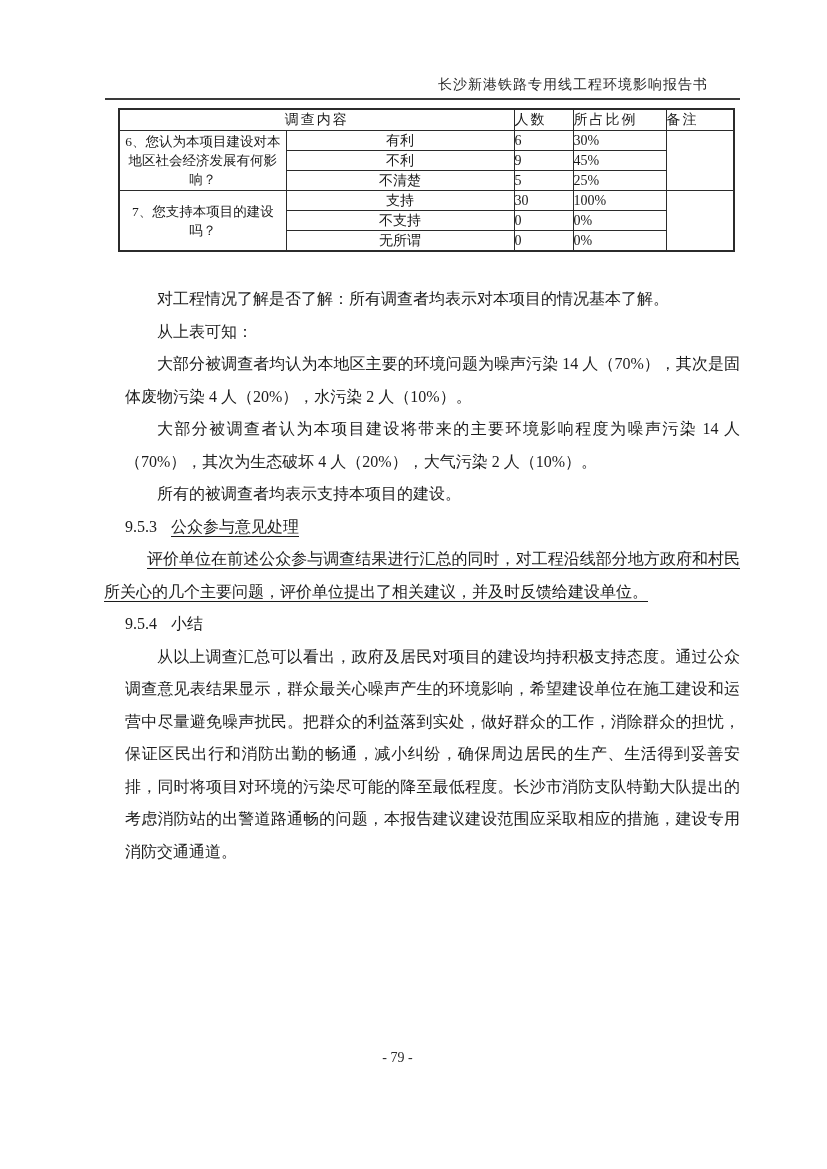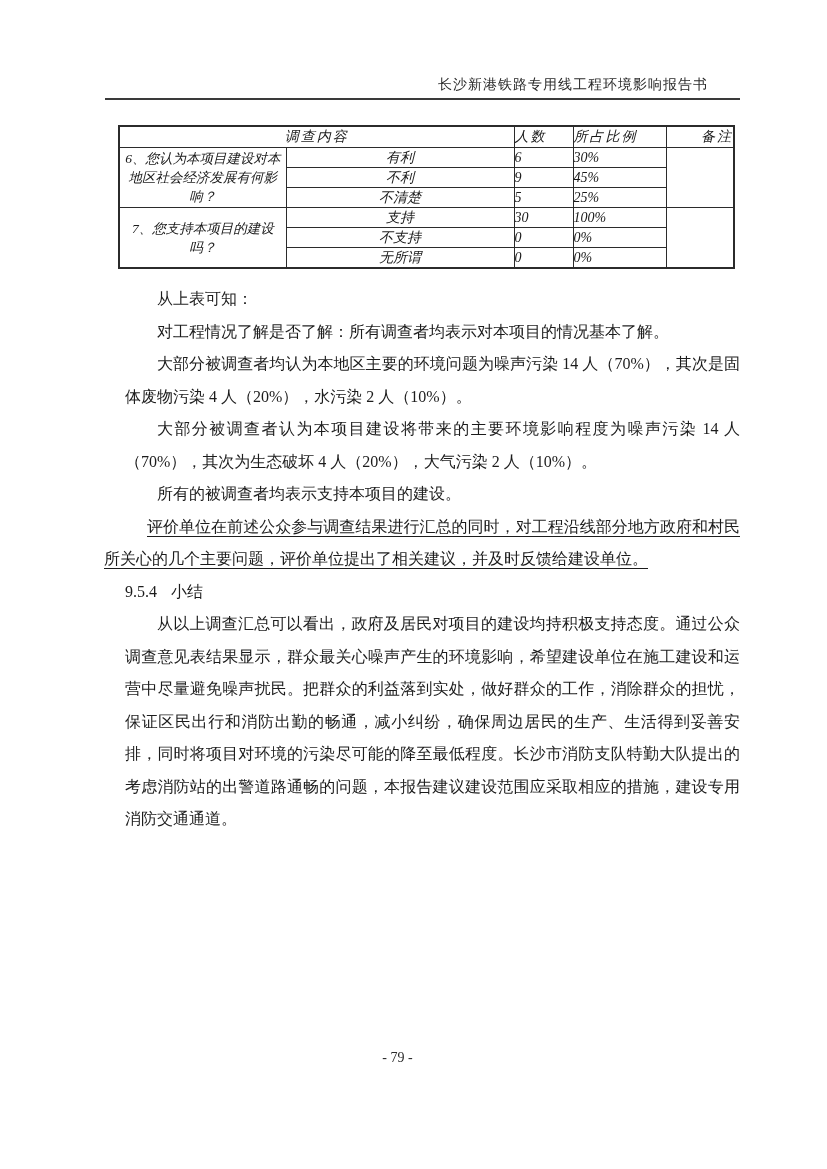--- a/index.html
+++ b/index.html
@@ -13,29 +13,29 @@
   }
   .header-title {
     position: absolute; top: 76px; right: 87px;
     font-size: 14px; letter-spacing: 1px; color: #2a2a2a; white-space: nowrap;
   }
   .header-rule {
     position: absolute; top: 98px; left: 105px; width: 635px; height: 2px;
     background: #3a3a3a;
   }
   table.survey {
-    position: absolute; top: 125px; left: 118px; width: 615px;
+    position: absolute; top: 108px; left: 118px; width: 615px;
     border-collapse: collapse; table-layout: fixed;
-    font-size: 14px; color: #1a1a1a; border: 2px solid #2b2b2b; font-style: italic;
+    font-size: 14px; color: #1a1a1a; border: 2px solid #2b2b2b;
   }
   table.survey th, table.survey td { border: 1px solid #2b2b2b; padding: 0; }
   table.survey th { font-weight: normal; height: 20px; line-height: 20px; letter-spacing: 2px; }
   th.content-h { text-align: center; }
   th.count-h, th.percent-h { text-align: left; padding-left: 7px; }
-  th.remark-h { text-align: right; }
+  th.remark-h { text-align: left; }
   table.survey td { height: 19px; line-height: 19px; }
   td.q-cell { text-align: center; font-size: 13.5px; line-height: 19px; padding: 0 1px; }
   td.opt-cell { text-align: center; }
   td.num-cell { text-align: left; padding-left: 7px; }
   td.pct-cell { text-align: left; padding-left: 6px; }
   td.remark-cell { }
   .doc-body {
     position: absolute; top: 283px; left: 125px; width: 615px;
     font-size: 16px; line-height: 32.5px; text-align: justify;
     color: #1c1c1c;
@@ -116,25 +116,26 @@
         </tr>
         <tr>
           <td class="opt-cell">无所谓</td>
           <td class="num-cell">0</td>
           <td class="pct-cell">0%</td>
         </tr>
       </tbody>
   </table>
 
   <div class="doc-body">
+      <p class="para">对工程情况了解是否了解：所有调查者均表示对本项目的情况基本了解。</p>
       <p class="para">从上表可知：</p>
-      <p class="para">对工程情况了解是否了解：所有调查者均表示对本项目的情况基本了解。</p>
       <p class="para">大部分被调查者均认为本地区主要的环境问题为噪声污染 14 人（70%），其次是固体废物污染 4 人（20%），水污染 2 人（10%）。</p>
       <p class="para">大部分被调查者认为本项目建设将带来的主要环境影响程度为噪声污染 14 人（70%），其次为生态破坏 4 人（20%），大气污染 2 人（10%）。</p>
       <p class="para">所有的被调查者均表示支持本项目的建设。</p>
+      <div class="heading"><span class="h-num">9.5.3</span><span class="h-label u">公众参与意见处理</span></div>
       <p class="para u hang">评价单位在前述公众参与调查结果进行汇总的同时，对工程沿线部分地方政府和村民所关心的几个主要问题，评价单位提出了相关建议，并及时反馈给建设单位。</p>
       <div class="heading"><span class="h-num">9.5.4</span><span class="h-label">小结</span></div>
       <p class="para">从以上调查汇总可以看出，政府及居民对项目的建设均持积极支持态度。通过公众调查意见表结果显示，群众最关心噪声产生的环境影响，希望建设单位在施工建设和运营中尽量避免噪声扰民。把群众的利益落到实处，做好群众的工作，消除群众的担忧，保证区民出行和消防出勤的畅通，减小纠纷，确保周边居民的生产、生活得到妥善安排，同时将项目对环境的污染尽可能的降至最低程度。长沙市消防支队特勤大队提出的考虑消防站的出警道路通畅的问题，本报告建议建设范围应采取相应的措施，建设专用消防交通通道。</p>
     </div>
 
   <div class="page-number">- 79 -</div>
 
 </div>
 
 </body></html>

